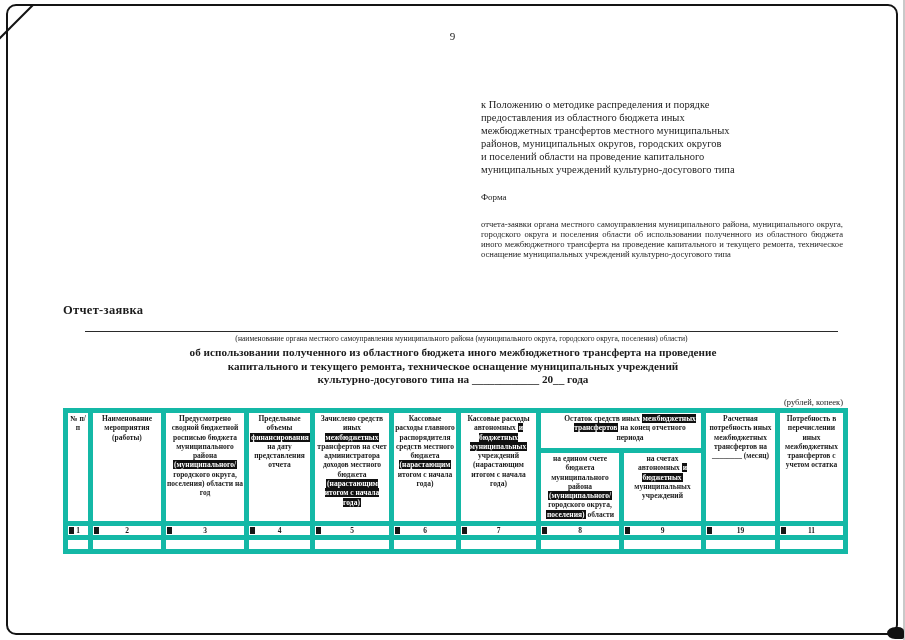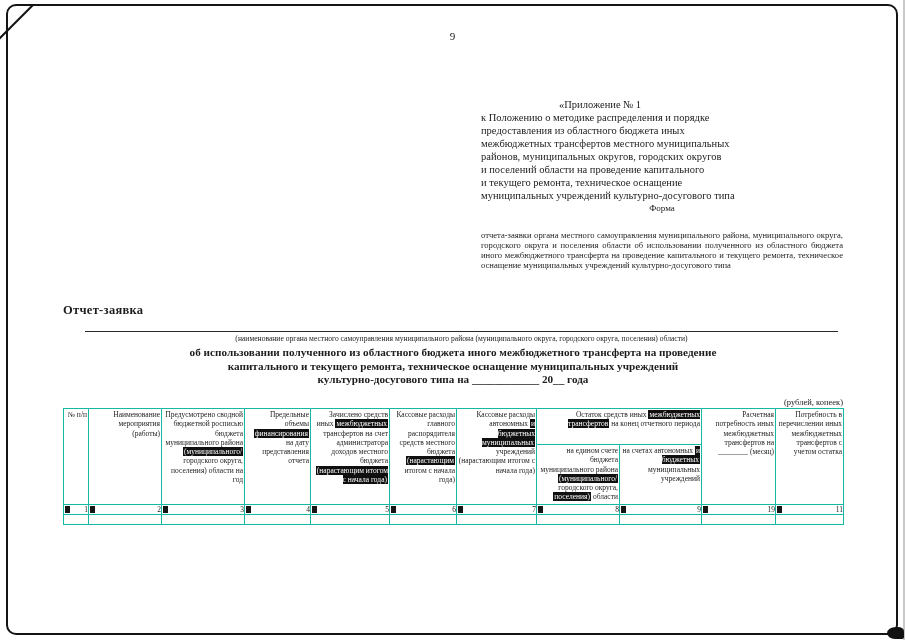--- a/index.html
+++ b/index.html
@@ -16,38 +16,38 @@
     transform:rotate(-45deg);left:-8px;top:21px;
   }
   .edge-right{position:absolute;right:0;top:0;width:2px;height:100%;background:#c9c9c9;}
   .corner-blot{
     position:absolute;right:1px;bottom:1px;width:17px;height:12px;background:#121212;
     border-radius:60% 40% 20% 55%;
   }
   .page-number{position:absolute;top:30px;left:0;width:100%;text-align:center;font-size:11px;}
   .appendix{position:absolute;left:481px;top:98px;width:362px;font-size:10.5px;line-height:13px;}
   .appendix .indent{padding-left:78px;}
-  .form-label{text-align:center;font-size:9px;}
+  .form-label{margin-top:15px;font-size:9px;}
   .form-desc{text-align:justify;margin-top:15px;font-size:8.6px;line-height:10px;}
   .report-title{
     position:absolute;top:303px;left:63px;width:780px;text-align:left;
     font-weight:bold;font-size:12.5px;letter-spacing:.3px;
   }
   .sig-line{position:absolute;top:331px;left:85px;width:753px;border-bottom:1px solid #2a2a2a;}
   .org-caption{position:absolute;top:334px;left:85px;width:753px;text-align:center;font-size:7.6px;}
   .subtitle{
     position:absolute;top:346px;left:63px;width:780px;text-align:center;
     font-weight:bold;font-size:11.2px;line-height:13.5px;
   }
   .units-note{position:absolute;top:397px;right:62px;font-size:8.5px;padding-left:12px;}
   .tbl-wrap{position:absolute;top:408px;left:63px;}
   table{border-collapse:collapse;table-layout:fixed;width:780px;}
   th,td{
-    border:1px solid #14b8a6;font-size:7.5px;line-height:9.3px;font-weight:normal;
-    text-align:right;vertical-align:top;padding:1px 1px 2px;overflow:hidden;
+    border:5px solid #14b8a6;font-size:7.5px;line-height:9.3px;font-weight:bold;
+    text-align:center;vertical-align:top;padding:1px 1px 2px;overflow:hidden;
     font-family:"Liberation Serif", serif;
   }
   th.group{height:32px;padding-left:19px;}
   .hl{background:#101010;color:#ffffff;padding:0 1px;}
   .numrow td{height:9px;position:relative;line-height:9px;padding:0 0 0 0;}
   .numrow td::before{
     content:"";position:absolute;left:1px;top:1px;width:5px;height:7px;background:#161616;
   }
   .datarow td{height:9px;padding:0;}
 </style>
@@ -56,27 +56,25 @@
 
 <div class="page">
   <div class="frame"></div>
   <div class="corner-line"></div>
   <div class="edge-right"></div>
   <div class="corner-blot"></div>
 
   <div class="page-number">9</div>
 
   <div class="appendix">
-    <div class="indent">«Приложение № 1</div>
     <div>к Положению о методике распределения и порядке</div>
     <div>предоставления из областного бюджета иных</div>
     <div>межбюджетных трансфертов местного муниципальных</div>
     <div>районов, муниципальных округов, городских округов</div>
     <div>и поселений области на проведение капитального</div>
-    <div>и текущего ремонта, техническое оснащение</div>
     <div>муниципальных учреждений культурно-досугового типа</div>
     <div class="form-label">Форма</div>
     <div class="form-desc">отчета-заявки органа местного самоуправления муниципального района, муниципального округа, городского округа и поселения области об использовании полученного из областного бюджета иного межбюджетного трансферта на проведение капитального и текущего ремонта, техническое оснащение муниципальных учреждений культурно-досугового типа</div>
   </div>
 
   <div class="report-title">Отчет-заявка</div>
 
   <div class="sig-line"></div>
   <div class="org-caption">(наименование органа местного самоуправления муниципального района  (муниципального округа, городского округа, поселения) области)</div>
 

